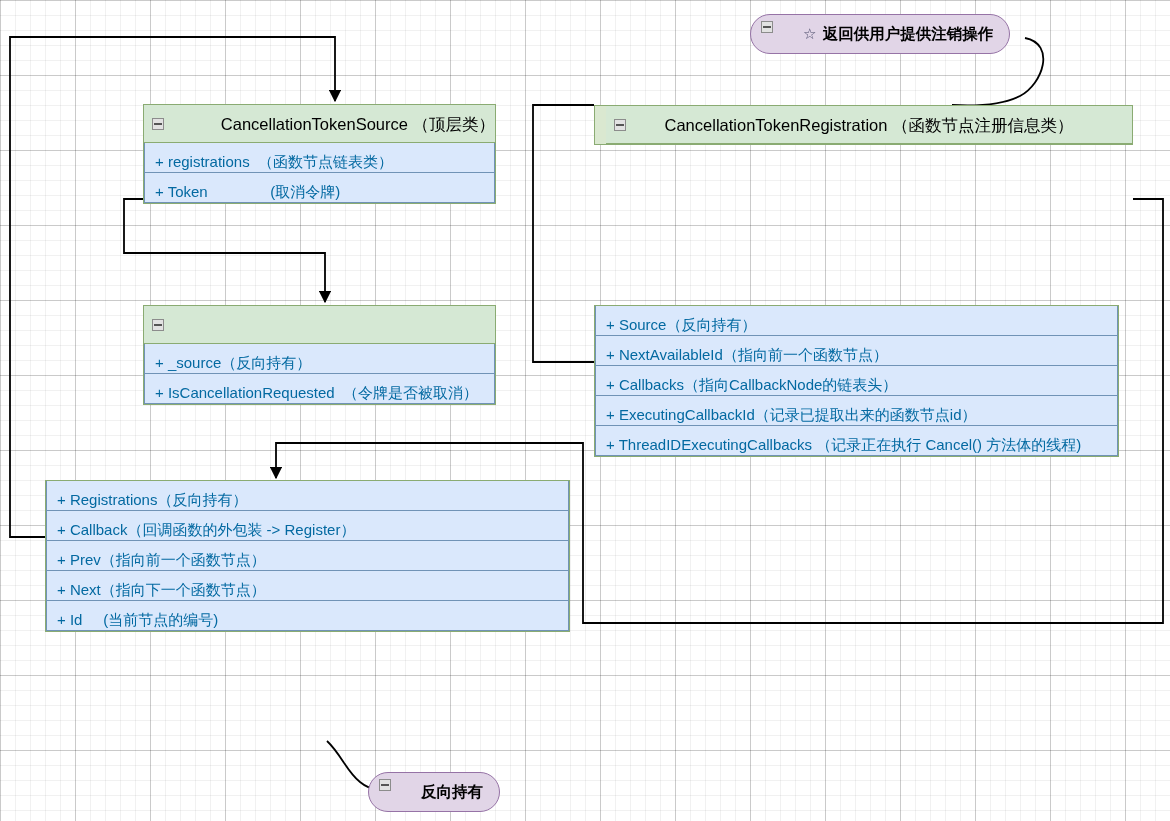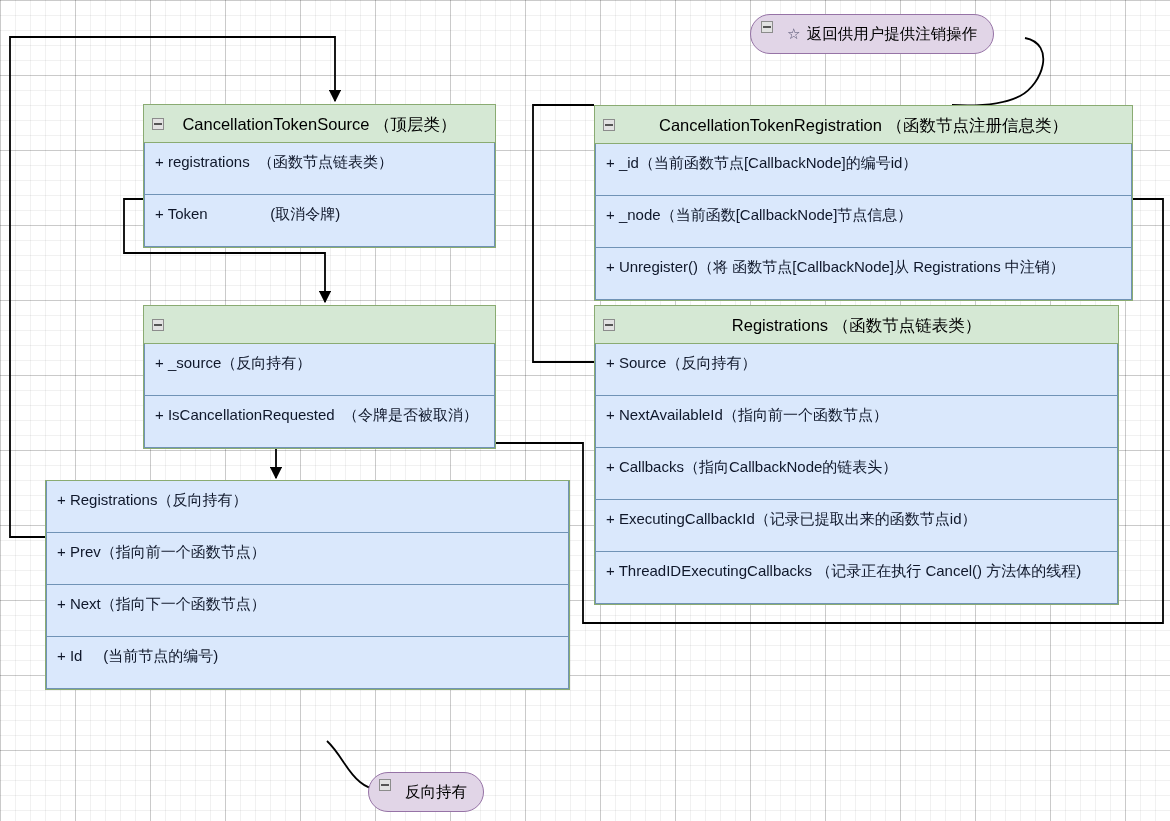--- a/index.html
+++ b/index.html
@@ -46,21 +46,21 @@
     border-bottom: 1px solid #8aab72;
     height: 38px;
     line-height: 38px;
     font-size: 16.5px;
     color: #000000;
     text-align: center;
     white-space: nowrap;
     overflow: hidden;
   }
   .uml-header.left {
-    text-align: center;
+    text-align: right;
   }
   .collapse-icon {
     position: absolute;
     left: 8px;
     top: 13px;
     width: 12px;
     height: 12px;
     box-sizing: border-box;
     border: 1px solid #8c8c8c;
     background: #e2e2e2;
@@ -77,43 +77,44 @@
   .uml-rows {
     background: #dae8fc;
     border-top: 0;
   }
   .uml-row {
     box-sizing: border-box;
     border-bottom: 1px solid #7093b6;
     border-left: 1px solid #7093b6;
     border-right: 1px solid #7093b6;
     background: #dae8fc;
-    height: 52px;
+    height: 30px;
     line-height: 37px;
     font-size: 15px;
-    color: #0f172a;
+    color: #0369a1;
     padding-left: 10px;
     white-space: pre;
     overflow: hidden;
   }
 
   
   .note {
     position: absolute;
     box-sizing: border-box;
     background: #e1d5e7;
     border: 1px solid #9673a6;
     border-radius: 24px;
     height: 40px;
     line-height: 38px;
     font-size: 15.5px;
     color: #000;
-    padding-left: 36px;
+    padding-left: 52px;
     padding-right: 16px;
     white-space: nowrap;
+    font-weight: bold;
   }
   .note .collapse-icon {
     left: 10px;
     top: 6px;
   }
   .star {
     font-size: 15px;
     color: #4a4a6a;
     margin-right: 2px;
   }
@@ -160,43 +161,35 @@
     </div>
     <div class="uml-rows">
       <div class="uml-row">+ _source（反向持有）</div>
       <div class="uml-row">+ IsCancellationRequested  （令牌是否被取消）</div>
     </div>
   </div>
 
   <div class="uml" style="left:45px; top:480px; width:525px;">
     <div class="uml-rows">
       <div class="uml-row">+ Registrations（反向持有）</div>
+      <div class="uml-row">+ Callback（回调函数的外包装 -&gt; Register）</div>
       <div class="uml-row">+ Prev（指向前一个函数节点）</div>
       <div class="uml-row">+ Next（指向下一个函数节点）</div>
       <div class="uml-row">+ Id     (当前节点的编号)</div>
     </div>
   </div>
 
-  <div class="uml" style="left:594px; top:105px; width:539px;">
+  <div class="uml" style="left:594px; top:105px; width:539px;padding-left:11px;">
     <div class="uml-header">
       <span class="collapse-icon"></span>
       <span>CancellationTokenRegistration （函数节点注册信息类）</span>
     </div>
-    <div class="uml-rows">
-      <div class="uml-row">+ _id（当前函数节点[CallbackNode]的编号id）</div>
-      <div class="uml-row">+ _node（当前函数[CallbackNode]节点信息）</div>
-      <div class="uml-row">+ Unregister()（将 函数节点[CallbackNode]从 Registrations 中注销）</div>
-    </div>
   </div>
 
   <div class="uml" style="left:594px; top:305px; width:525px;">
-    <div class="uml-header">
-      <span class="collapse-icon"></span>
-      <span>Registrations （函数节点链表类）</span>
-    </div>
     <div class="uml-rows">
       <div class="uml-row">+ Source（反向持有）</div>
       <div class="uml-row">+ NextAvailableId（指向前一个函数节点）</div>
       <div class="uml-row">+ Callbacks（指向CallbackNode的链表头）</div>
       <div class="uml-row">+ ExecutingCallbackId（记录已提取出来的函数节点id）</div>
       <div class="uml-row">+ ThreadIDExecutingCallbacks （记录正在执行 Cancel() 方法体的线程)</div>
     </div>
   </div>
 
   <div class="note" style="left:750px; top:14px;">

